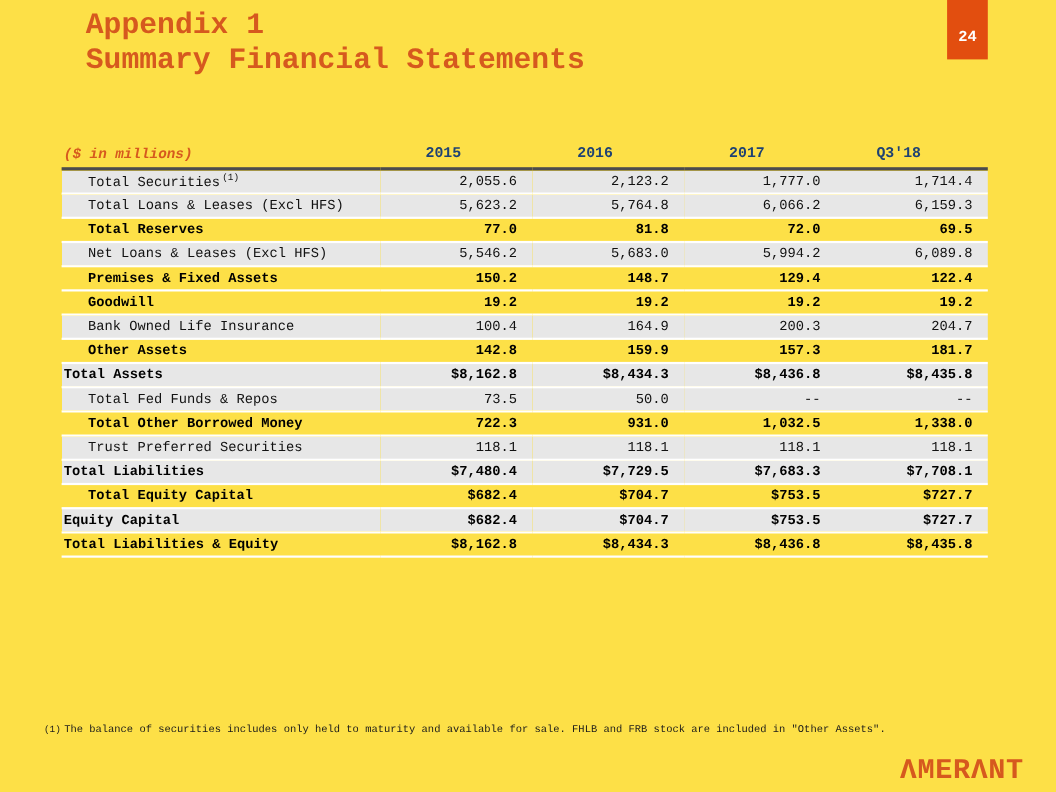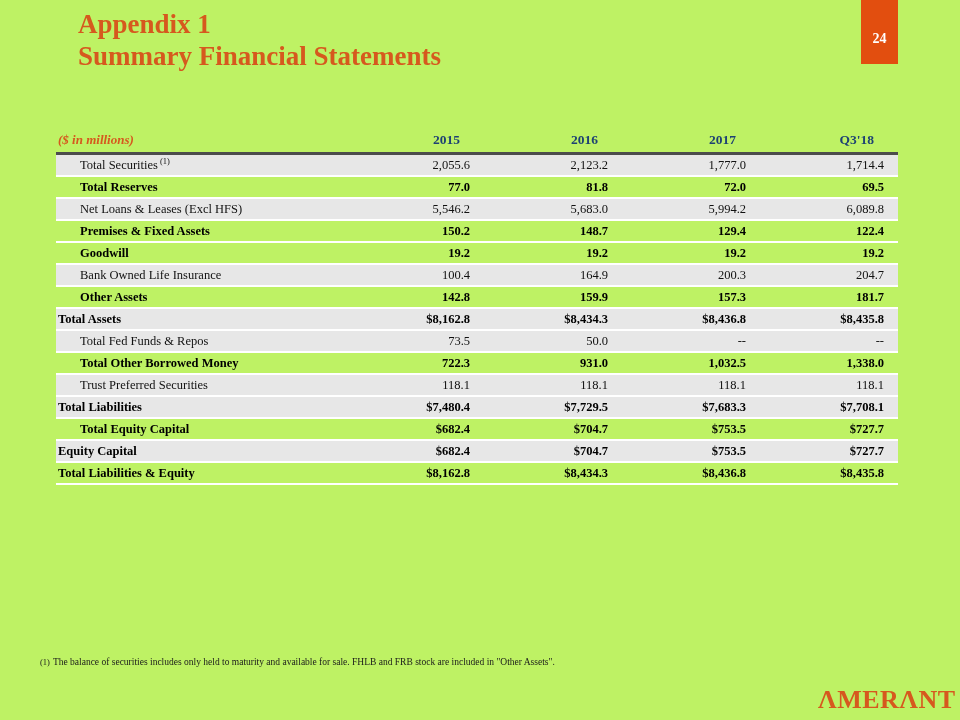--- a/index.html
+++ b/index.html
@@ -1,38 +1,38 @@
 <!DOCTYPE html>
 <html style="--orange: #D6591E; --orange-box: #E24E0F; --navy: #1E4273; --shade: #E7E7E7; --rule: #4C4C4C;"><head>
 <meta charset="utf-8">
 <style>
   html,body{margin:0;padding:0;background:#fff;}
   .slide{
-    position:relative;width:960px;height:720px;background:#bef264;overflow:hidden;
-    font-family:Liberation Serif, serif;color:#111;
+    position:relative;width:960px;height:720px;background:#fde047;overflow:hidden;
+    font-family:Liberation Mono, monospace;color:#111;
   }
   .title-block{position:absolute;left:78px;top:8px;line-height:1.2;}
   .title-line{font-size:27px;font-weight:bold;color:var(--orange);}
   .page-box{
-    position:absolute;left:861px;top:0;width:37px;height:64px;background:var(--orange-box);
+    position:absolute;left:861px;top:0;width:37px;height:54px;background:var(--orange-box);
     color:#fff;font-size:14px;font-weight:bold;display:flex;align-items:center;
     justify-content:center;padding-top:14px;box-sizing:border-box;
   }
   table.fin{
     position:absolute;left:56px;top:128px;width:842px;border-collapse:collapse;
     table-layout:fixed;
   }
   table.fin col.c-label{width:290px;}
   table.fin col.c-num{width:138px;}
   thead th{
     height:24px;vertical-align:middle;border-bottom:3px solid var(--rule);
     font-size:13.5px;padding:0;margin-left:36px;
   }
   th.unit{text-align:left;color:var(--orange);font-style:italic;font-weight:bold;font-size:13px;padding-left:2px;}
-  th.year{text-align:right;padding-right:24px;color:var(--navy);font-weight:bold;}
+  th.year{text-align:center;padding-right:24px;color:var(--navy);font-weight:bold;}
   tbody td{
     height:20px;font-size:12.5px;vertical-align:middle;padding:0;
     border-bottom:2px solid #ffffff;white-space:nowrap;overflow:hidden;
   }
   tbody tr.shaded td{background:var(--shade);}
   tbody tr.bold td{font-weight:bold;color:#000;}
   tbody tr td.label{text-align:left;}
   tbody tr.indent td.label{padding-left:24px;}
   tbody tr.flush td.label{padding-left:2px;}
   tbody td.val{text-align:right;padding-right:14px;}
@@ -78,20 +78,27 @@
       </tr>
     </thead>
     <tbody>
         <tr class="shaded indent">
           <td class="label">Total Securities<sup>(1)</sup></td>
           <td class="val">2,055.6</td>
           <td class="val">2,123.2</td>
           <td class="val">1,777.0</td>
           <td class="val">1,714.4</td>
         </tr>
+        <tr class="shaded indent">
+          <td class="label">Total Loans &amp; Leases (Excl HFS)</td>
+          <td class="val">5,623.2</td>
+          <td class="val">5,764.8</td>
+          <td class="val">6,066.2</td>
+          <td class="val">6,159.3</td>
+        </tr>
         <tr class="bold indent">
           <td class="label">Total Reserves</td>
           <td class="val">77.0</td>
           <td class="val">81.8</td>
           <td class="val">72.0</td>
           <td class="val">69.5</td>
         </tr>
         <tr class="shaded indent">
           <td class="label">Net Loans &amp; Leases (Excl HFS)</td>
           <td class="val">5,546.2</td>

